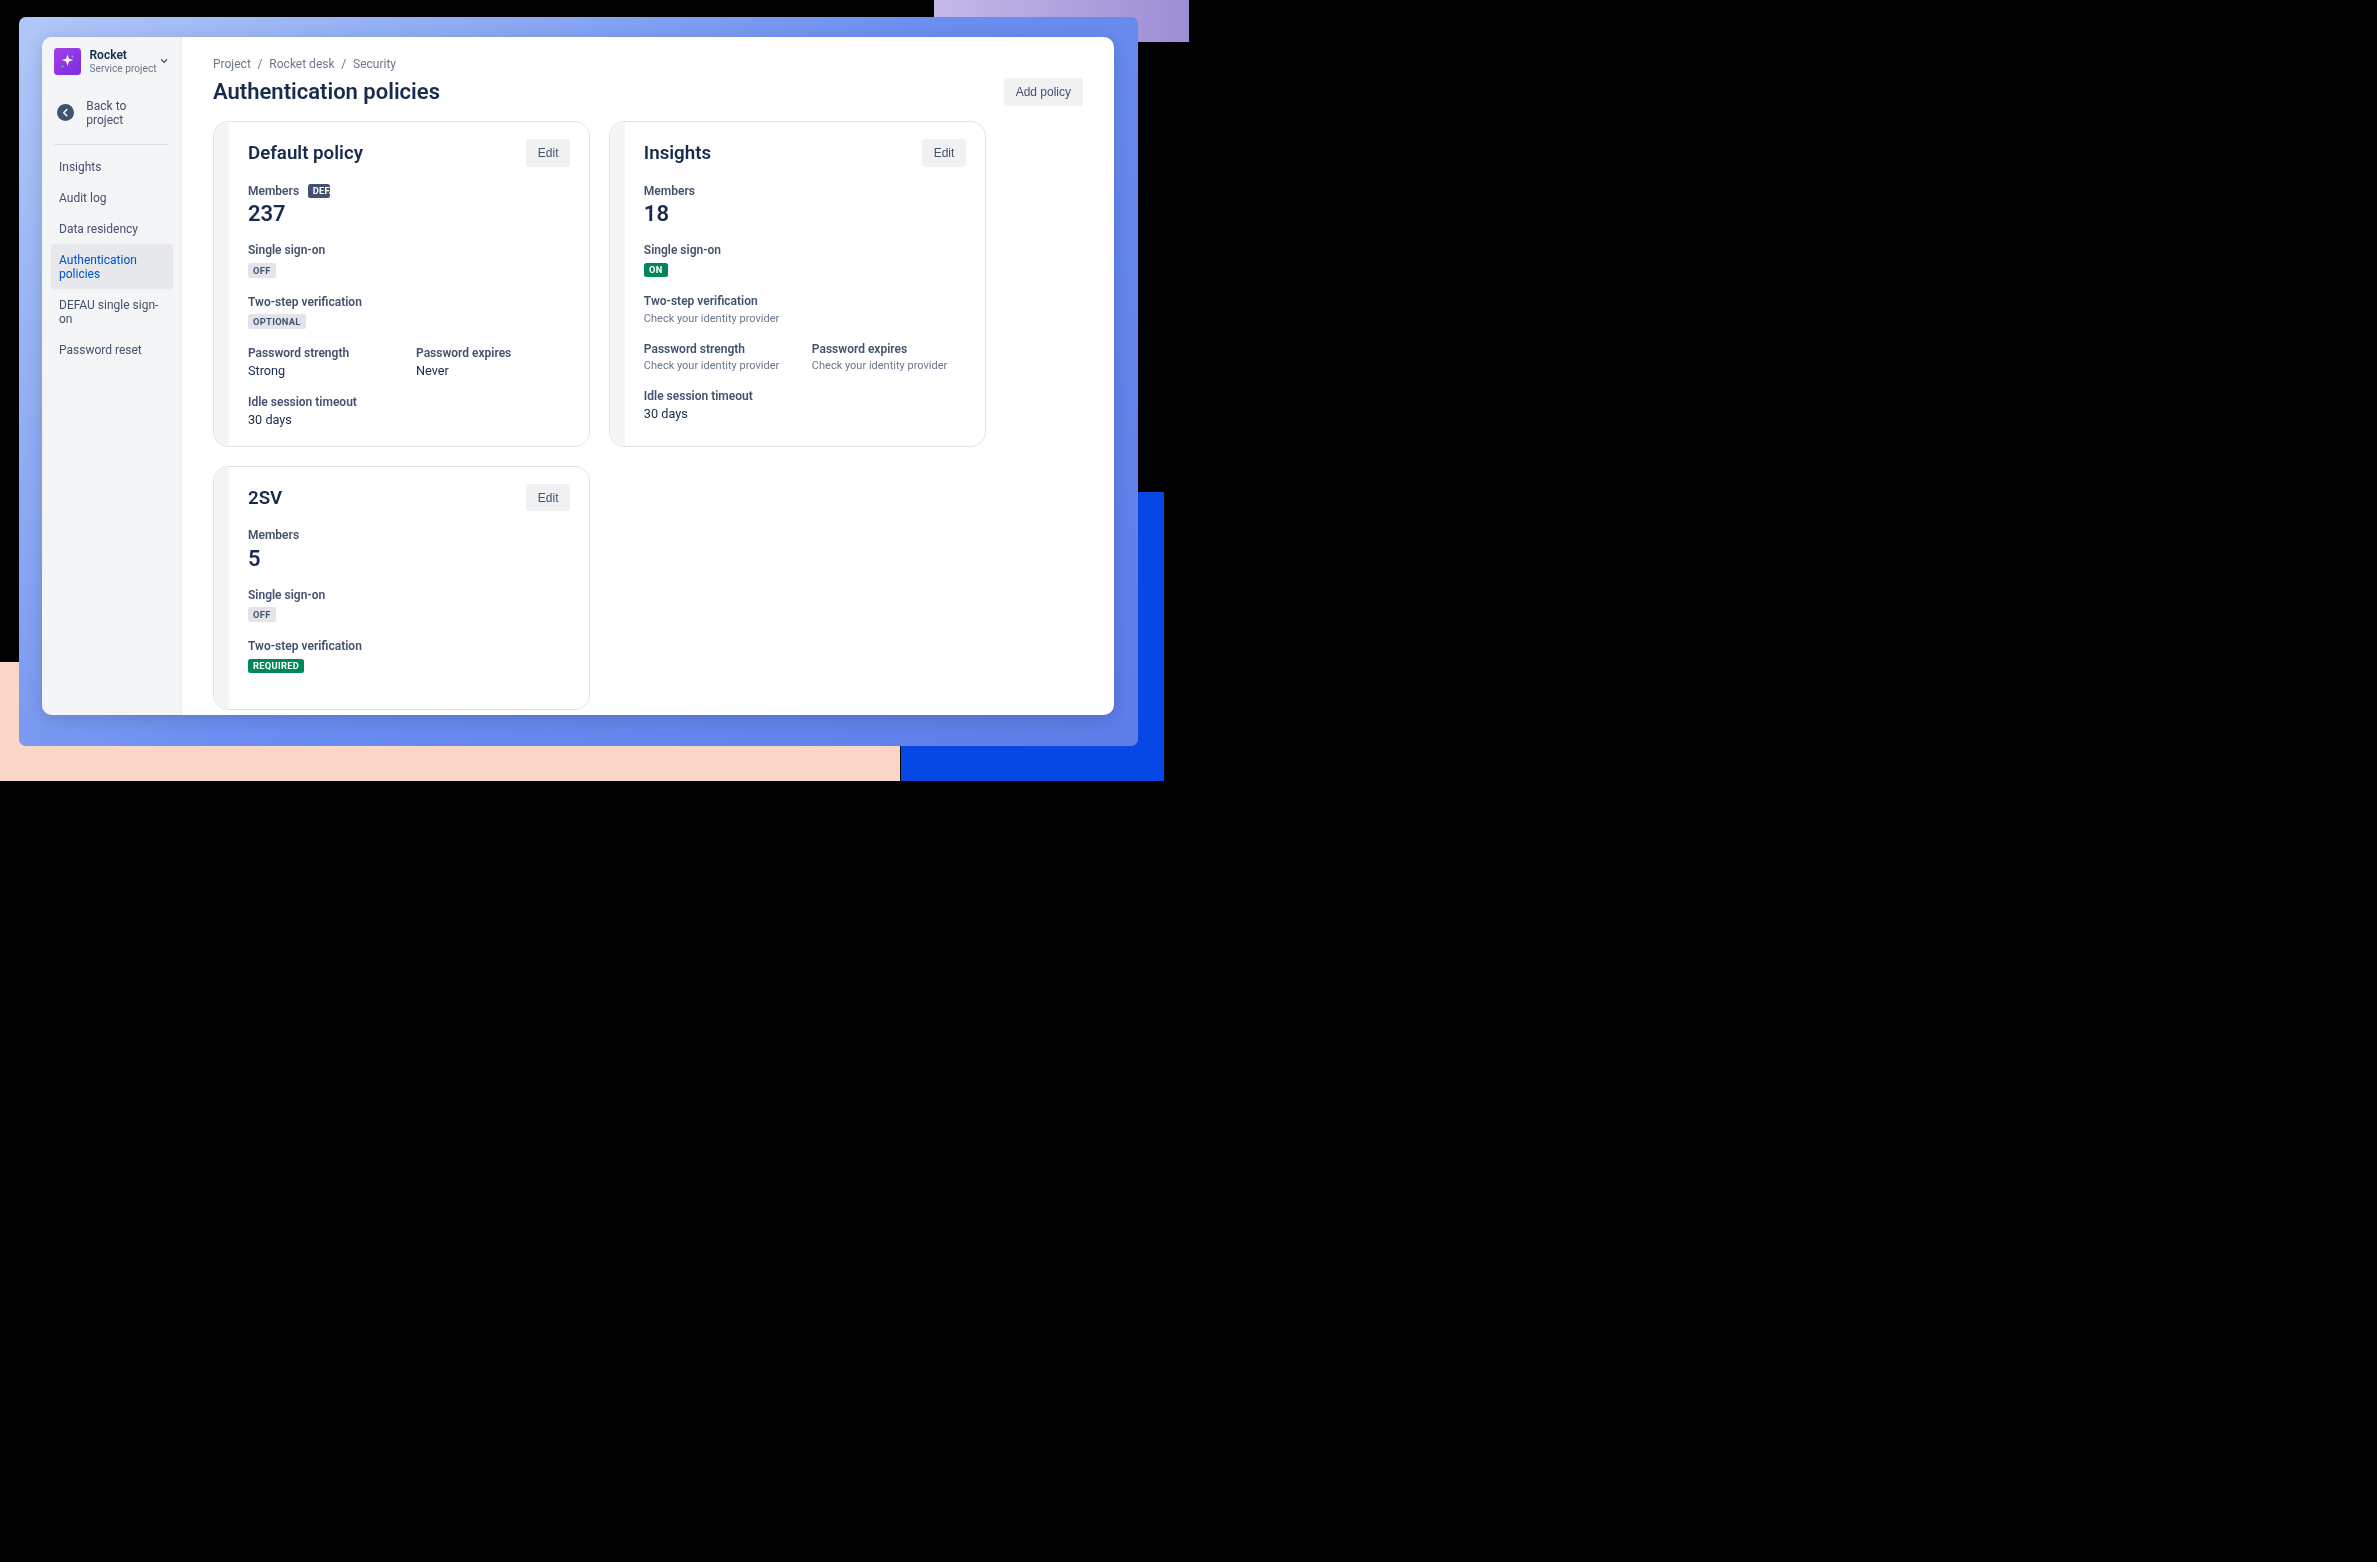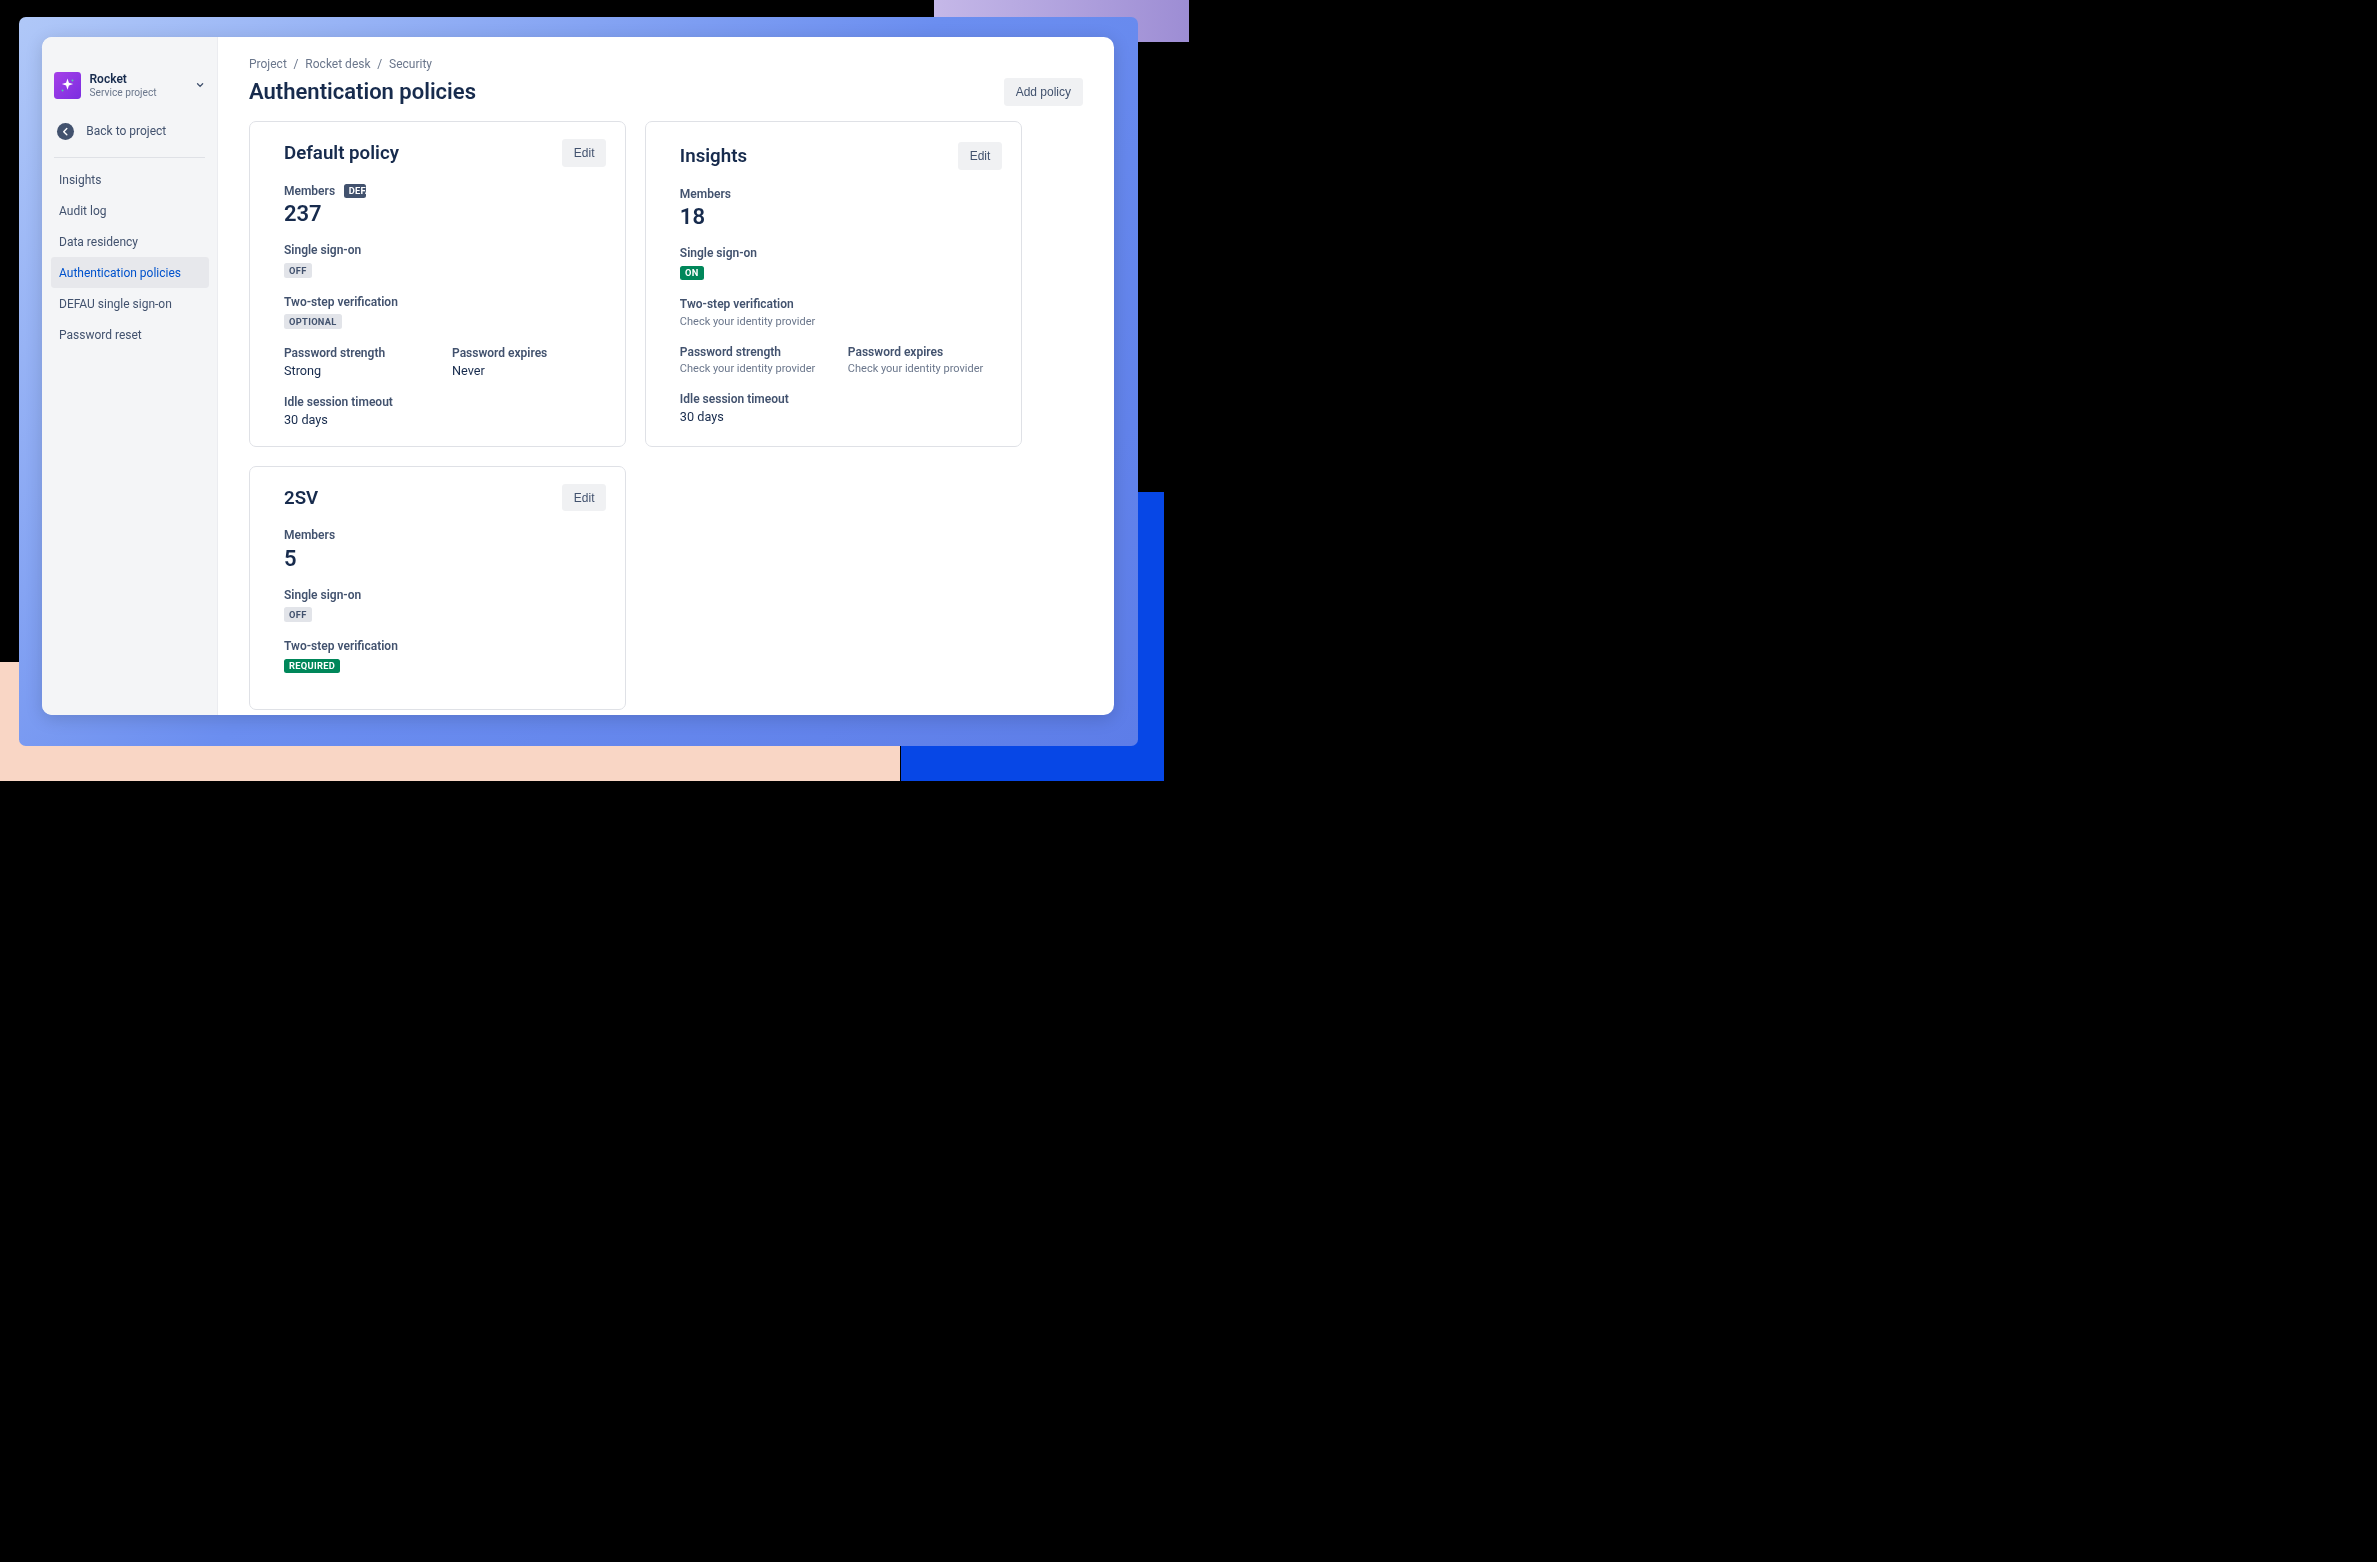--- a/index.html
+++ b/index.html
@@ -25,24 +25,24 @@
   position:absolute;
   top:37px; left:42px;
   width:1072px; height:678px;
   background:#fff;
   border-radius:10.2px;
   display:flex;
   overflow:hidden;
   box-shadow: 0 3.4px 17px rgba(0,0,0,0.15);
 }
 .sidebar {
-  width:176px;
+  width:140px;
   background:#f4f5f7;
   border-right:0.8px solid #ebecf0;
-  padding:30px 0;
+  padding:6px 0;
   flex-shrink:0;
 }
 .project-header {
   display:flex;
   align-items:center;
   padding:5.1px 12px 17px 12px;
   position:relative;
 }
 .project-icon {
   width:27px; height:27px;
@@ -131,24 +131,23 @@
 }
 .description a { color:#0052cc; text-decoration:none; }
 .cards {
   display:grid;
   grid-template-columns: 1fr 1fr;
   gap: 18.7px;
   max-width: 773px;
 }
 .card {
   border:0.8px solid #dfe1e6;
-  border-radius:7px;
+  border-radius:15px;
   overflow:hidden;
   display:flex;
-  align-items:center;
 }
 .card-accent {
   width:15.3px;
   background:#f4f5f7;
   flex-shrink:0;
 }
 .card-body {
   flex:1;
   padding: 17px 18.7px 18.7px 18.7px;
 }

